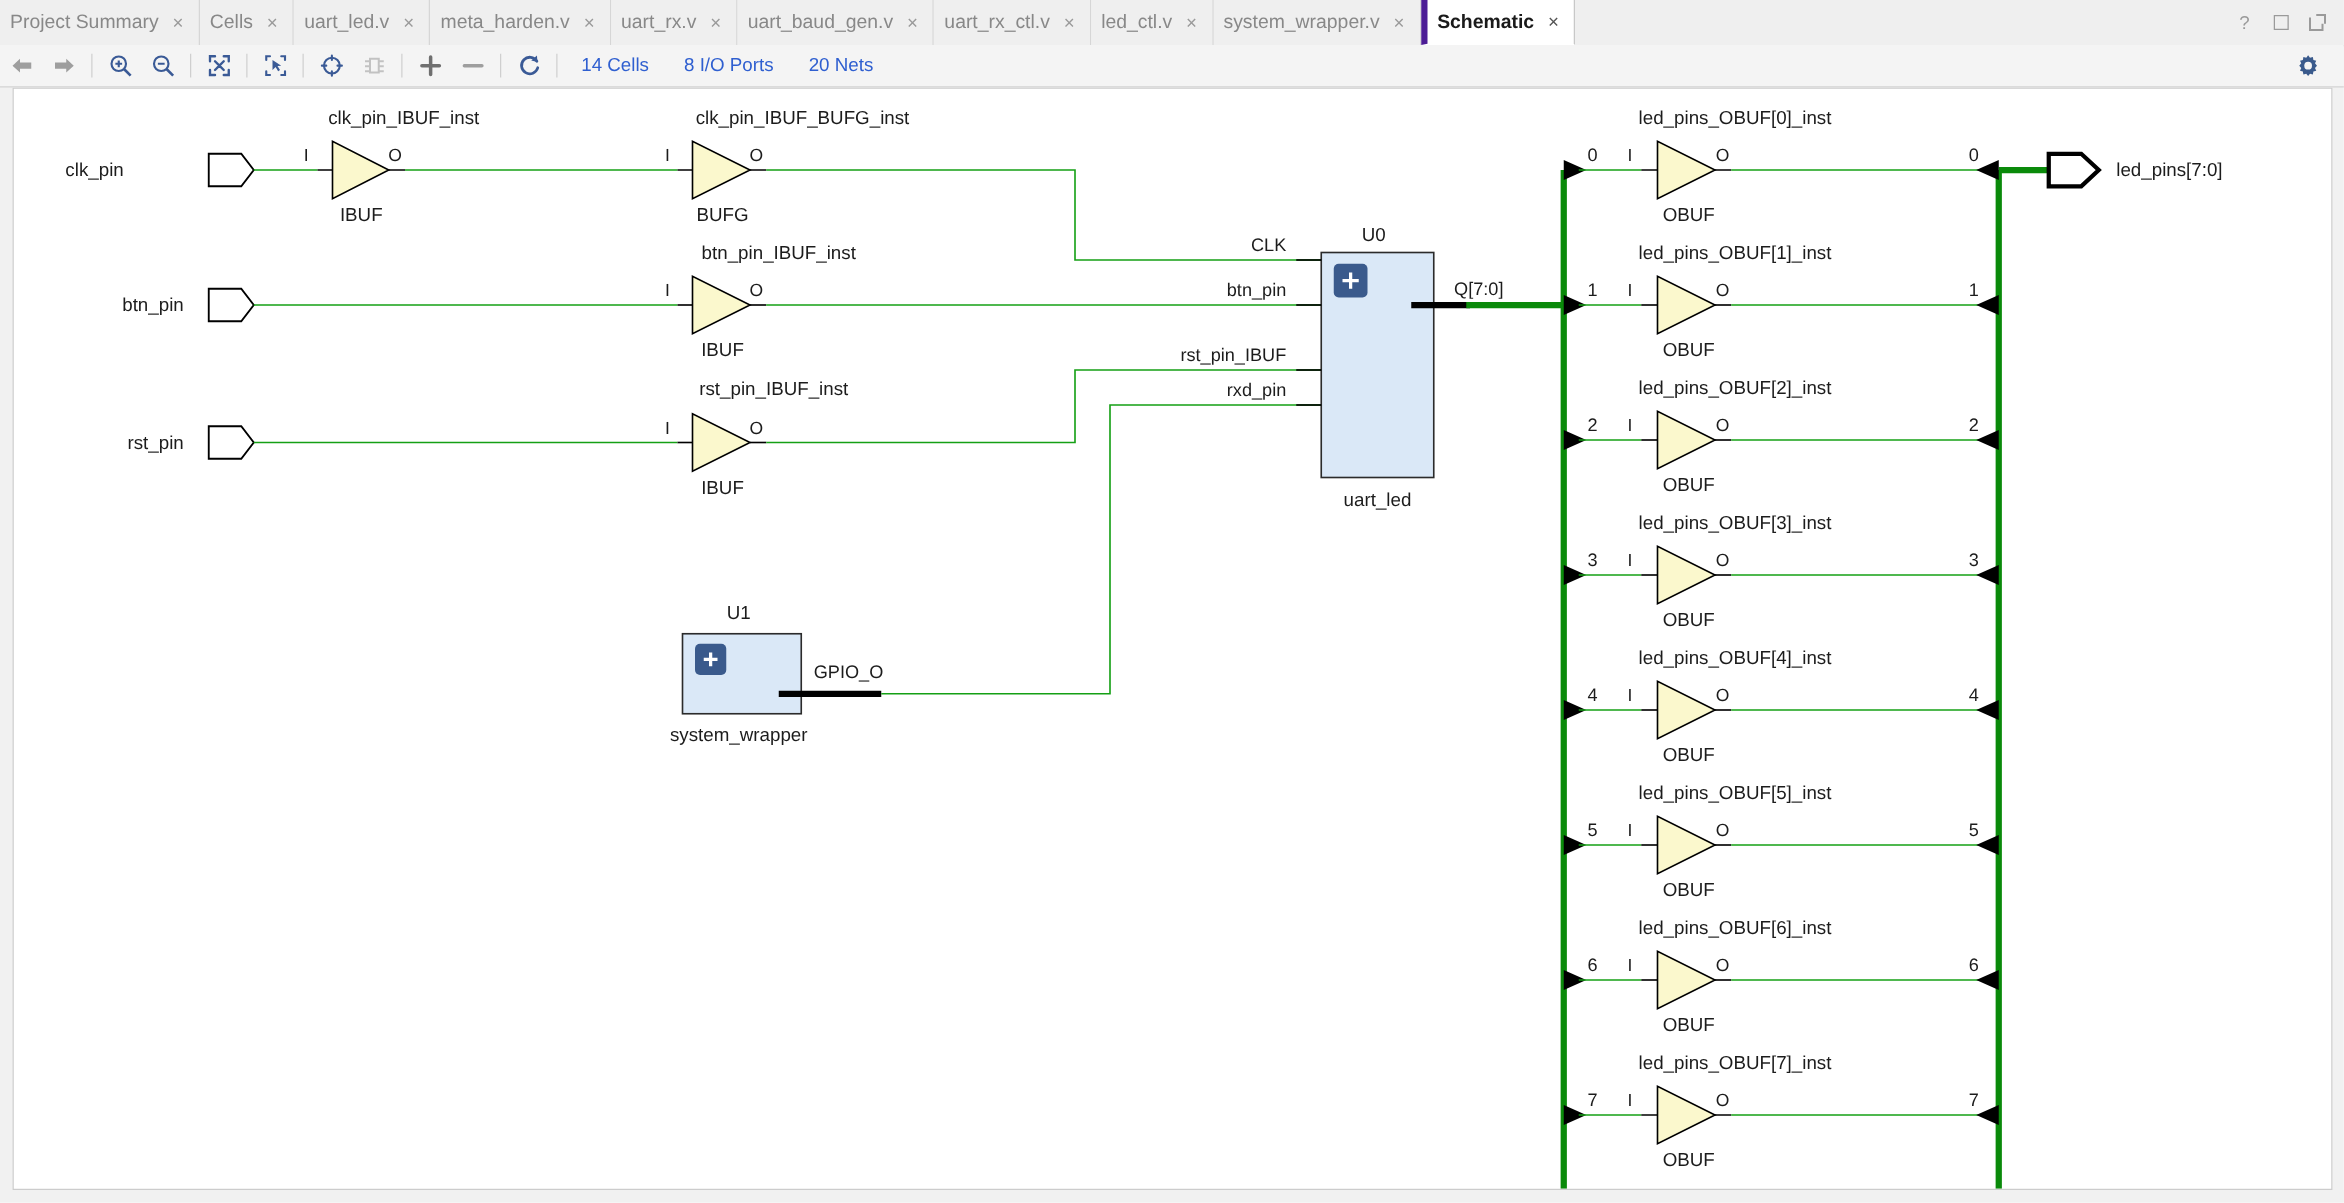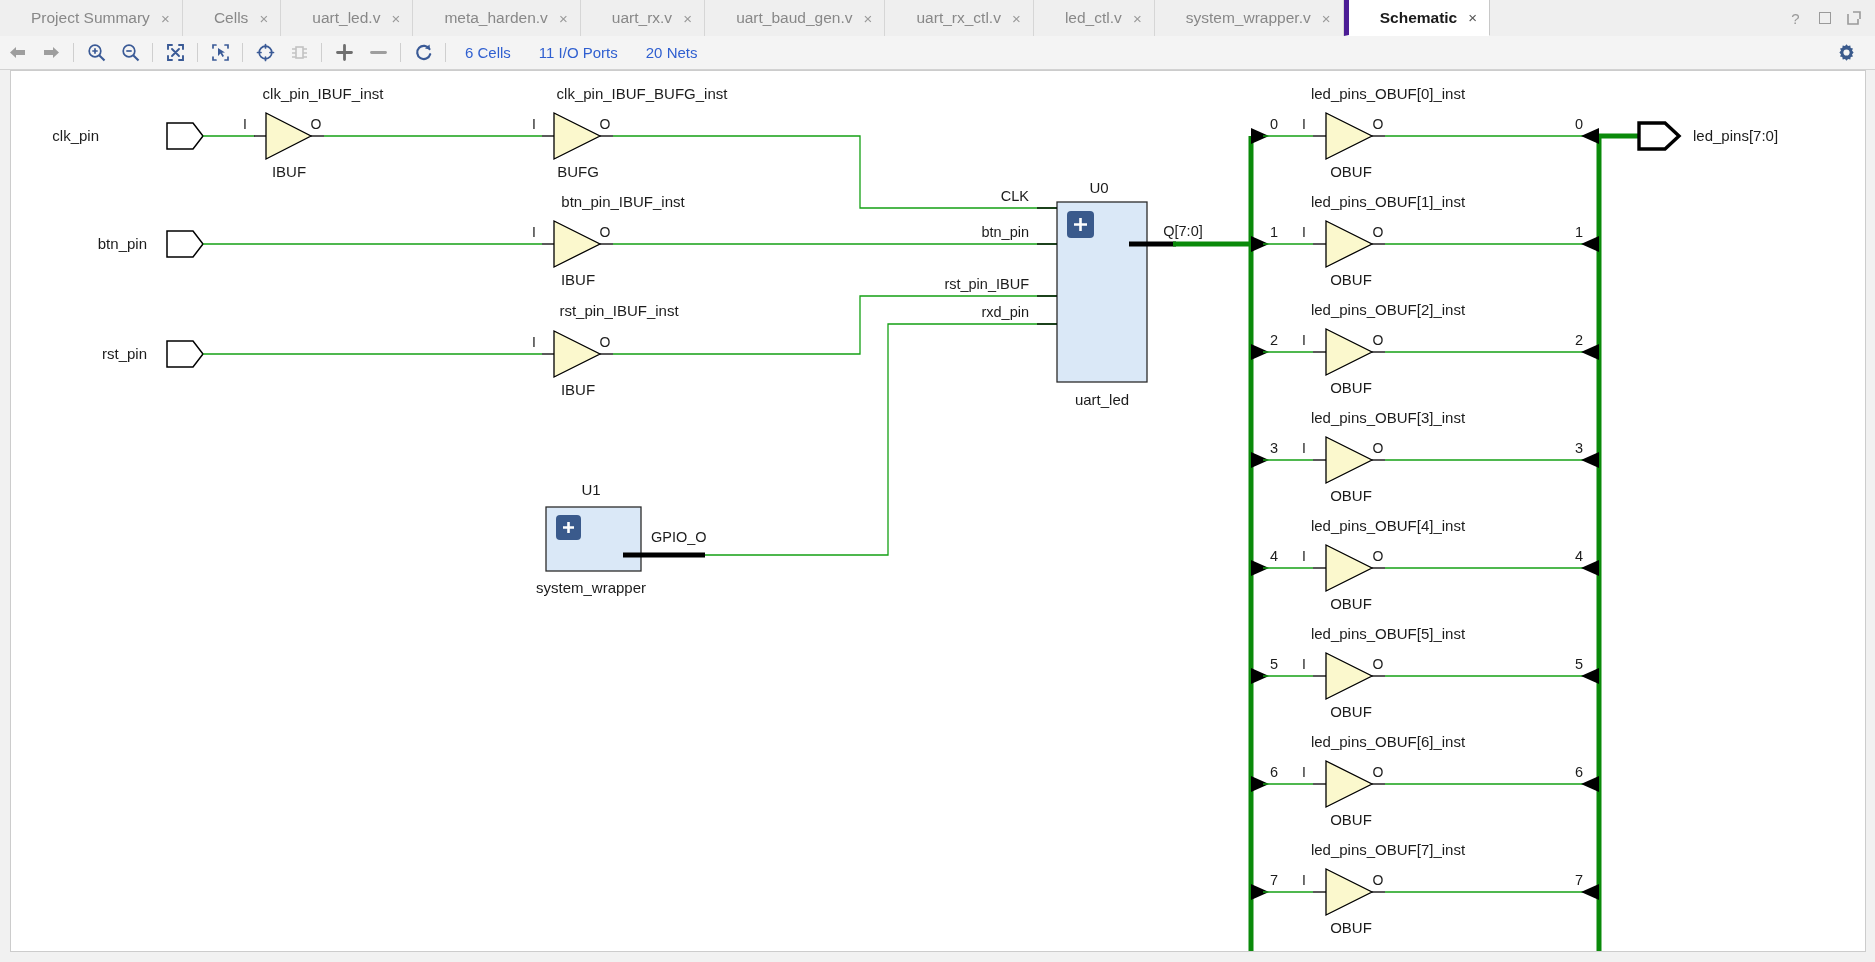--- a/index.html
+++ b/index.html
@@ -12,21 +12,21 @@
   .app{position:relative;width:1875px;height:962px;background:#f1f1f1;}
 
   
   .tabbar{
     position:absolute;left:0;top:0;width:1875px;height:36px;
     background:#efefef;border-bottom:1px solid #c8c8c8;
     display:flex;align-items:stretch;
   }
   .tab{
     display:flex;align-items:center;gap:9px;
-    padding:0 10px 0 31px;height:36px;
+    padding:0 10px 0 8px;height:36px;
     font-size:15.5px;color:#888888;
     border-right:1px solid #d6d6d6;
     background:#efefef;
     white-space:nowrap;
     box-sizing:border-box;
   }
   .tab .tab-label{line-height:1;}
   .tab .tab-close{
     font-size:15px;color:#9a9a9a;width:13px;text-align:center;line-height:1;
   }
@@ -218,22 +218,22 @@
         </svg>
     </div>
     <div class="tb-sep"></div>
     <div class="tb-btn">
       <svg width="19" height="19" viewBox="0 0 19 19">
           <path d="M15.5 6 A6.6 6.6 0 1 0 16.2 11.2" fill="none" stroke="#3a5a96" stroke-width="2.2" stroke-linecap="round"></path>
           <path d="M15.6 1.4 L15.9 6.6 L11 5.4 Z" fill="#3a5a96"></path>
         </svg>
     </div>
     <div class="tb-sep"></div>
-    <span class="tb-link">6 Cells</span>
-    <span class="tb-link">11 I/O Ports</span>
+    <span class="tb-link">14 Cells</span>
+    <span class="tb-link">8 I/O Ports</span>
     <span class="tb-link">20 Nets</span>
     <div class="toolbar-right">
       <div class="tb-btn">
         <svg width="19" height="19" viewBox="0 0 19 19">
             <path d="M9.5 1.2 L11 3.1 L13.3 2.5 L13.7 4.9 L16 5.5 L15 7.6 L16.6 9.5 L15 11.4 L16 13.5 L13.7 14.1 L13.3 16.5 L11 15.9 L9.5 17.8 L8 15.9 L5.7 16.5 L5.3 14.1 L3 13.5 L4 11.4 L2.4 9.5 L4 7.6 L3 5.5 L5.3 4.9 L5.7 2.5 L8 3.1 Z" fill="#3a5a8c"></path>
             <circle cx="9.5" cy="9.5" r="3.1" fill="#f4f4f4"></circle>
           </svg>
       </div>
     </div>
   </div>

